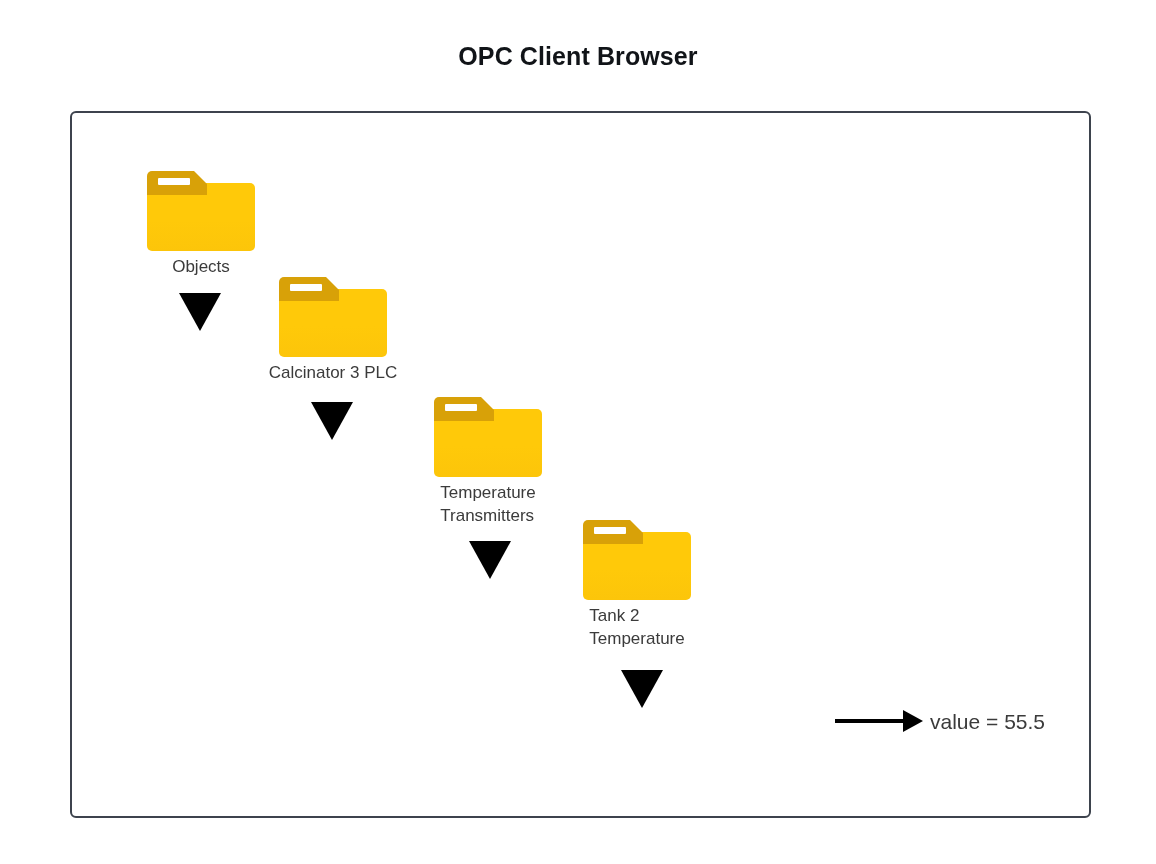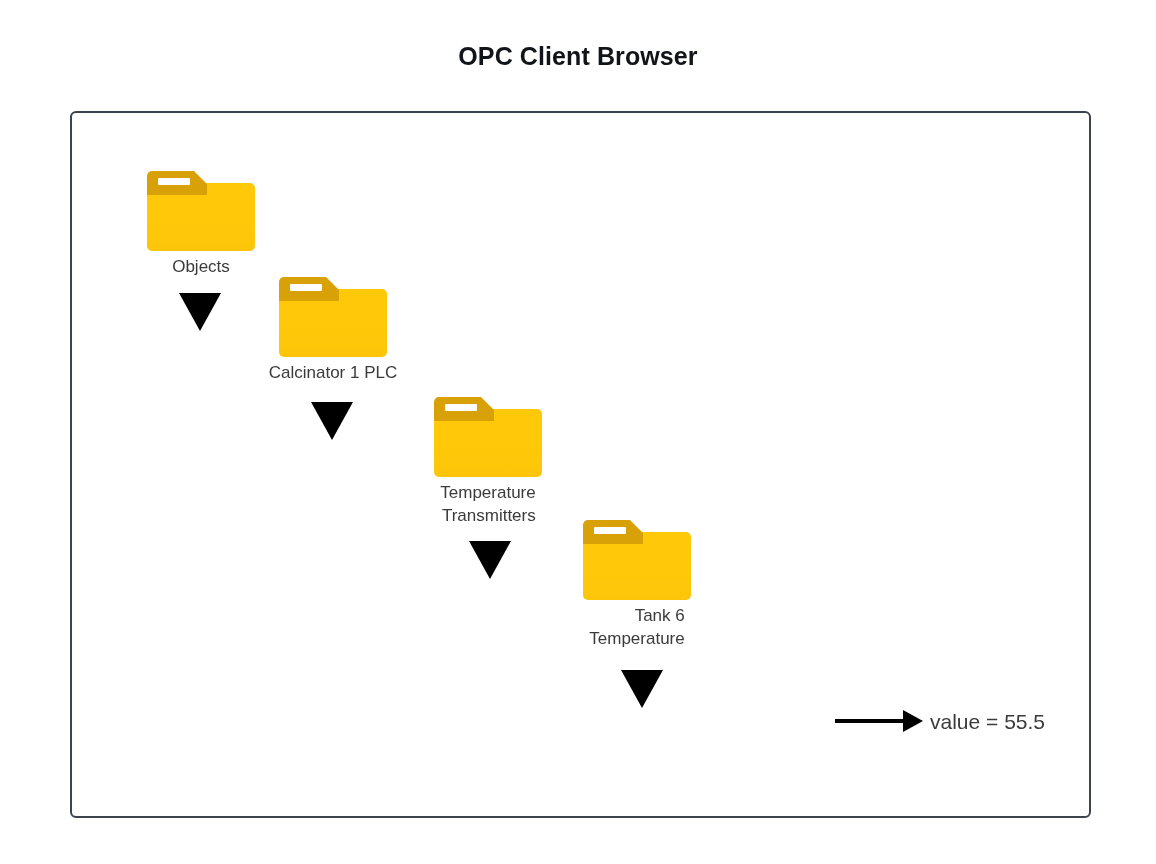--- a/index.html
+++ b/index.html
@@ -77,21 +77,21 @@
     border-radius: 0 5px 5px 5px;
     background: linear-gradient(180deg, #ffc909 0%, #ffc909 55%, #fcc50a 100%);
   }
 
   .node-label {
     position: absolute;
     top: 84px;
     left: 50%;
     transform: translateX(-50%);
     white-space: pre;
-    text-align: right;
+    text-align: left;
     font-size: 17px;
     line-height: 23px;
     color: #3b3b3b;
   }
 
   
   .down-arrow {
     position: absolute;
     width: 0;
     height: 0;
@@ -138,21 +138,21 @@
   </div>
 
   <div class="down-arrow" style="left:107px; top:180px;"></div>
 
   <div class="node" style="left:207px; top:164px;">
     <div class="folder">
       <div class="folder-body-top-gloss"></div>
       <div class="folder-tab"></div>
       <div class="folder-slot"></div>
     </div>
-    <div class="node-label">Calcinator 1 PLC</div>
+    <div class="node-label">Calcinator 3 PLC</div>
   </div>
 
   <div class="down-arrow" style="left:239px; top:289px;"></div>
 
   <div class="node" style="left:362px; top:284px;">
     <div class="folder">
       <div class="folder-body-top-gloss"></div>
       <div class="folder-tab"></div>
       <div class="folder-slot"></div>
     </div>
@@ -161,21 +161,21 @@
   </div>
 
   <div class="down-arrow" style="left:397px; top:428px;"></div>
 
   <div class="node" style="left:511px; top:407px;">
     <div class="folder">
       <div class="folder-body-top-gloss"></div>
       <div class="folder-tab"></div>
       <div class="folder-slot"></div>
     </div>
-    <div class="node-label">Tank 6
+    <div class="node-label">Tank 2
 Temperature</div>
   </div>
 
   <div class="down-arrow" style="left:549px; top:557px;"></div>
 
 
   <div class="value-arrow-line" style="left:763px; top:606px; width:68px;"></div>
   <div class="value-arrow-head" style="left:831px; top:597px;"></div>
   <div class="value-text" style="left:858px; top:597px;text-align:right;">value = 55.5</div>
 

